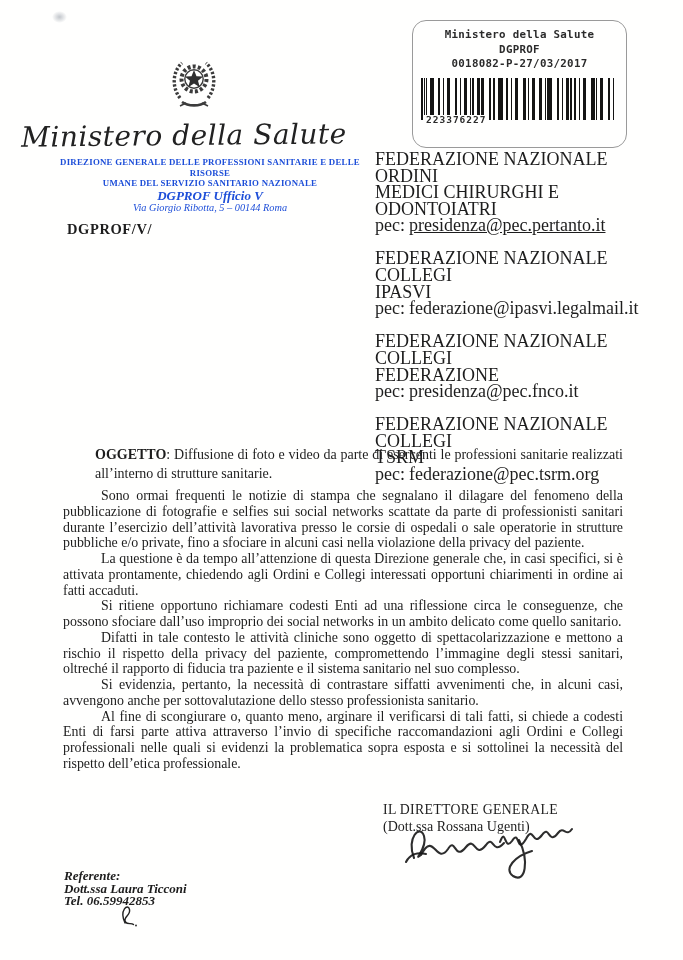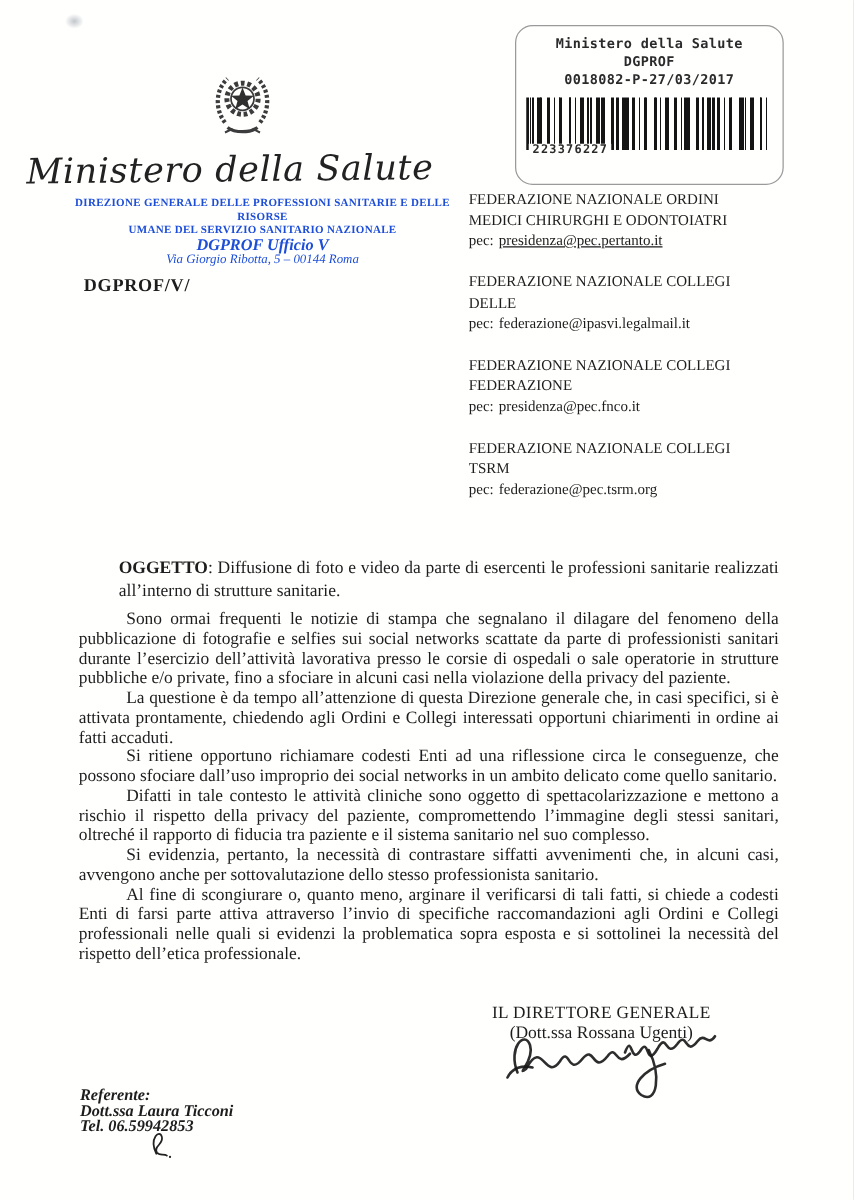--- a/index.html
+++ b/index.html
@@ -30,32 +30,32 @@
     font-family:"DejaVu Sans Mono",monospace;color:#2b2b2b;}
   .stamp-l{font-size:10.8px;font-weight:700;line-height:14.5px;letter-spacing:.3px;}
   .stamp-l:first-child{margin-top:7px;}
   .barcode{position:absolute;left:8px;top:57px;width:194px;height:42px;
     background-image:
       repeating-linear-gradient(90deg,#141414 0 2px,transparent 2px 5px,#141414 5px 6px,transparent 6px 9px,#141414 9px 12px,transparent 12px 17px),
       repeating-linear-gradient(90deg,transparent 0 3px,#141414 3px 4px,transparent 4px 11px,#141414 11px 13px,transparent 13px 23px);}
   .barcode-num{position:absolute;left:2px;bottom:-5px;background:#fffffe;
     font-size:9.5px;font-weight:700;letter-spacing:1px;padding:0 3px;line-height:10px;}
   
-  .recipients{left:375px;top:151px;width:272px;font-size:12px;line-height:16.6px;}
+  .recipients{left:375px;top:151px;width:272px;font-size:18px;line-height:16.6px;}
   .recipient{margin-bottom:16.5px;}
   .pec-label{margin-right:4px;}
   .underlined{text-decoration:underline;}
   
   .subject{left:95px;top:446px;width:528px;font-size:14px;line-height:18.5px;text-align:justify;}
   .subject-label{font-weight:700;}
   
   .letter-body{left:63px;top:488px;width:560px;font-size:13.9px;line-height:15.75px;text-align:justify;}
   .letter-body p{margin:0;text-indent:38px;}
   
-  .sig-block{left:383px;top:801px;width:196px;text-align:center;line-height:17px;}
+  .sig-block{left:383px;top:801px;width:196px;line-height:17px;}
   .sig-title{font-size:13.8px;letter-spacing:.3px;}
   .sig-name{font-size:14px;}
   .sig-scribble{left:398px;top:810px;width:180px;height:82px;}
   .sig-scribble path{stroke:#161616;stroke-width:2.1;fill:none;stroke-linecap:round;opacity:.9;}
   
   .referente{left:64px;top:870px;font-style:italic;font-size:13px;line-height:12.6px;font-weight:600;}
   .paraph{left:116px;top:901px;width:24px;height:28px;}
   .paraph path{stroke:#222;stroke-width:1.4;fill:none;stroke-linecap:round;}
   .emblem .ln{stroke:#3c3c3c;fill:none;}
 </style>
@@ -97,21 +97,21 @@
   </div>
 
   <div class="abs recipients">
     <div class="recipient">
       <div>FEDERAZIONE NAZIONALE ORDINI</div>
       <div>MEDICI CHIRURGHI E ODONTOIATRI</div>
       <div><span class="pec-label">pec:</span><span class="underlined">presidenza@pec.pertanto.it</span></div>
     </div>
     <div class="recipient">
       <div>FEDERAZIONE NAZIONALE COLLEGI</div>
-      <div>DELLE</div>
+      <div>IPASVI</div>
       <div><span class="pec-label">pec:</span><span>federazione@ipasvi.legalmail.it</span></div>
     </div>
     <div class="recipient">
       <div>FEDERAZIONE NAZIONALE COLLEGI</div>
       <div>FEDERAZIONE</div>
       <div><span class="pec-label">pec:</span><span>presidenza@pec.fnco.it</span></div>
     </div>
     <div class="recipient">
       <div>FEDERAZIONE NAZIONALE COLLEGI</div>
       <div>TSRM</div>

